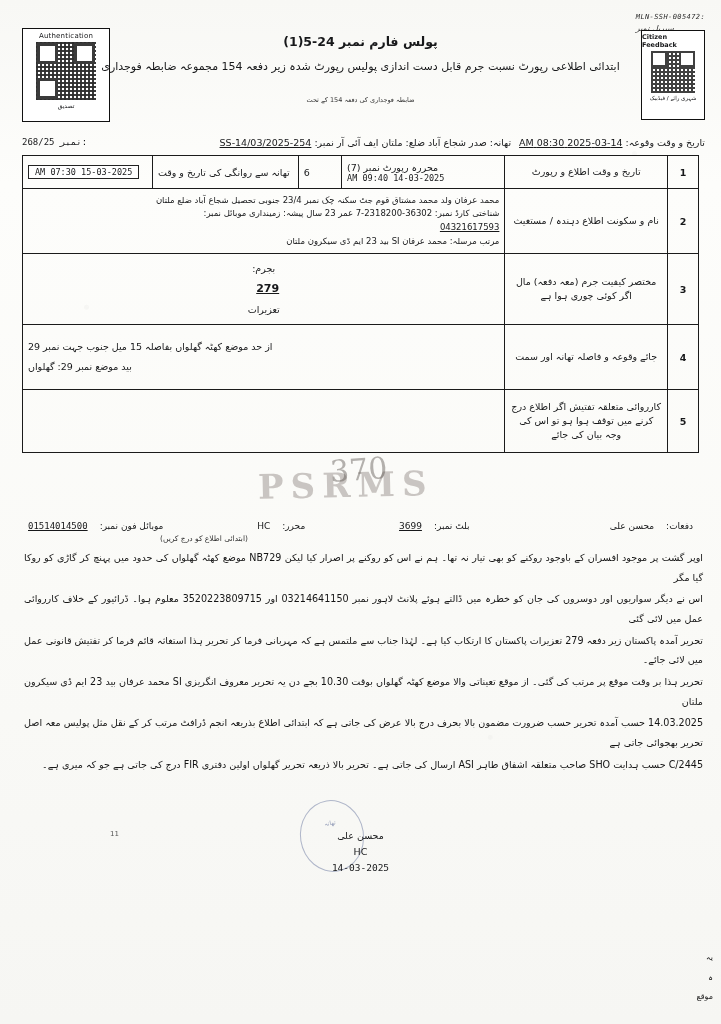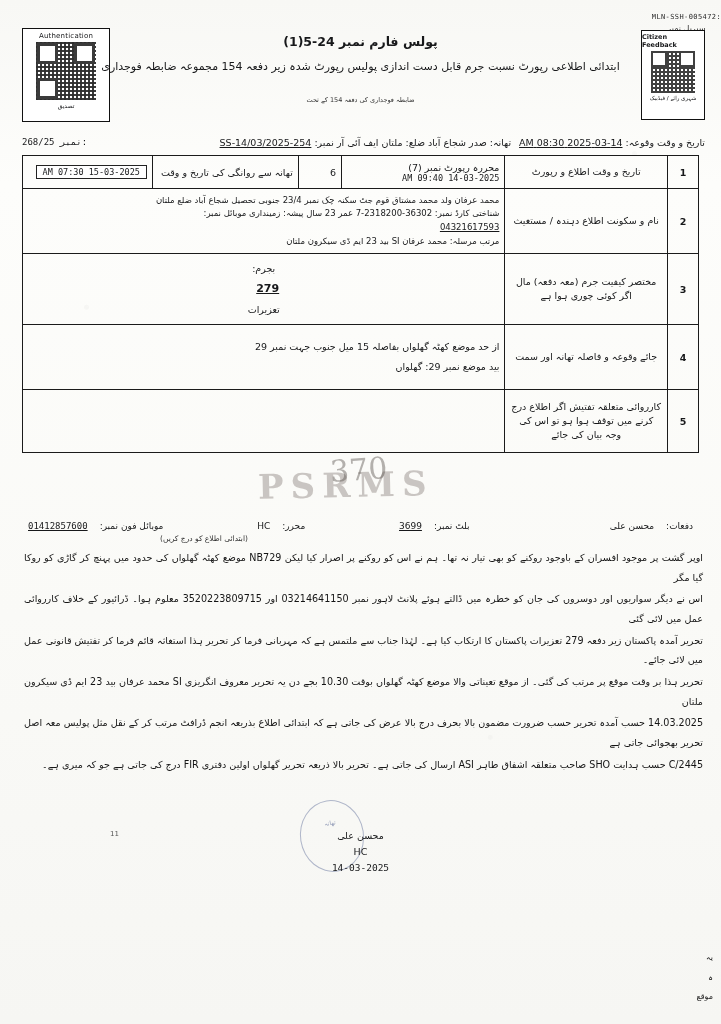--- a/index.html
+++ b/index.html
@@ -20,24 +20,24 @@
     position:absolute;inset:0;
     background-image:
       radial-gradient(circle at 12% 30%, rgba(0,0,0,.025) 0 2px, transparent 3px),
       radial-gradient(circle at 68% 72%, rgba(0,0,0,.02) 0 2px, transparent 3px),
       radial-gradient(circle at 88% 15%, rgba(0,0,0,.02) 0 2px, transparent 3px);
     pointer-events:none;
   }
   
   .hdr{position:absolute;left:0;right:0;top:0;height:136px;}
   .serial{
-    position:absolute;right:0;top:12px;
+    position:absolute;right:16px;top:12px;
     font-size:7px;letter-spacing:.4px;color:#2a2a2a;
     font-family:"DejaVu Sans Mono", monospace;
-    text-align:center;line-height:1.5;
+    text-align:left;line-height:1.5;font-style:italic;
   }
   .serial .ur{font-family:"DejaVu Sans", sans-serif;font-size:8px;display:block;}
   .auth-box{
     position:absolute;left:22px;top:28px;width:86px;height:92px;
     border:1.6px solid #111;background:#fff;
     display:flex;flex-direction:column;align-items:center;
   }
   .auth-box .cap{font-size:7px;font-weight:normal;margin-top:3px;letter-spacing:.2px;}
   .qr{
     width:60px;height:58px;margin-top:2px;
@@ -102,21 +102,21 @@
     border-collapse:collapse;direction:rtl;
   }
   table.frm td{
     border:1.3px solid #1b1b1b;
     vertical-align:middle;
     padding:3px 5px;
     font-size:9.5px;
   }
   td.num{width:22px;text-align:center;font-size:11px;font-weight:bold;}
   td.lbl{width:168px;text-align:center;font-size:10px;line-height:1.5;}
-  td.val{text-align:right;font-size:9px;}
+  td.val{text-align:left;font-size:9px;}
   .r1 td{height:26px;}
   .r2 td{height:58px;margin-top:34px;}
   .r3 td{height:64px;}
   .r4 td{height:58px;}
   .r5 td{height:56px;}
   .val-box{font-family:"DejaVu Sans Mono",monospace;font-size:8.5px;}
   .stamp-date{border:1px solid #222;display:inline-block;padding:1px 6px;font-family:"DejaVu Sans Mono",monospace;font-size:8.5px;background:#fff;}
   .hand{font-size:8.5px;line-height:1.6;direction:rtl;text-align:right;}
   .hand .ln{display:block;}
   
@@ -252,21 +252,21 @@
           <div class="u" style="font-size:11px;font-weight:bold">279</div>
           <div>تعزیرات</div>
         </div>
       </td>
     </tr>
 
     <tr class="r4">
       <td class="num">4</td>
       <td class="lbl">جائے وقوعہ و فاصلہ تھانہ اور سمت</td>
       <td colspan="4">
-        <div style="text-align:right;line-height:2.1;">
+        <div style="text-align:left;line-height:2.1;">
           <div>از حد موضع کھٹہ گھلواں بفاصلہ 15 میل جنوب جہت نمبر 29</div>
           <div>بید موضع نمبر 29: گھلواں</div>
         </div>
       </td>
     </tr>
 
     <tr class="r5">
       <td class="num">5</td>
       <td class="lbl">کارروائی متعلقہ تفتیش اگر اطلاع درج کرنے میں توقف ہوا ہو تو اس کی وجہ بیان کی جائے</td>
       <td colspan="4"></td>
@@ -281,21 +281,21 @@
     <div class="seg">دفعات:</div>
     <div class="seg">محسن علی</div>
     <div class="seg" style="flex:1"></div>
     <div class="seg">بلٹ نمبر:</div>
     <div class="seg u">3699</div>
     <div class="seg" style="flex:.6"></div>
     <div class="seg">محرر:</div>
     <div class="seg">HC</div>
     <div class="seg" style="flex:.6"></div>
     <div class="seg">موبائل فون نمبر:</div>
-    <div class="seg u" style="font-family:'DejaVu Sans Mono',monospace">01412857600</div>
+    <div class="seg u" style="font-family:'DejaVu Sans Mono',monospace">01514014500</div>
   </div>
   <div style="position:absolute;left:160px;top:534px;font-size:7.5px;direction:rtl;color:#333">(ابتدائی اطلاع کو درج کریں)</div>
 
   <div class="narr">
     <p>اوپر گشت پر موجود افسران کے باوجود روکنے کو بھی تیار نہ تھا۔ ہم نے اس کو روکنے پر اصرار کیا لیکن NB729 موضع کھٹہ گھلواں کی حدود میں پہنچ کر گاڑی کو روکا گیا مگر</p>
     <p>اس نے دیگر سواریوں اور دوسروں کی جان کو خطرہ میں ڈالتے ہوئے پلانٹ لاہور نمبر 03214641150 اور 3520223809715 معلوم ہوا۔ ڈرائیور کے خلاف کارروائی عمل میں لائی گئی</p>
     <p>تحریر آمدہ پاکستان زیر دفعہ 279 تعزیرات پاکستان کا ارتکاب کیا ہے۔ لہٰذا جناب سے ملتمس ہے کہ مہربانی فرما کر تحریر ہذا استغاثہ قائم فرما کر تفتیش قانونی عمل میں لائی جائے۔</p>
     <p>تحریر ہذا بر وقت موقع پر مرتب کی گئی۔ از موقع تعیناتی والا موضع کھٹہ گھلواں بوقت 10.30 بجے دن یہ تحریر معروف انگریزی SI محمد عرفان بید 23 ایم ڈی سیکرون ملتان</p>
     <p>14.03.2025 حسب آمدہ تحریر حسب ضرورت مضمون بالا بحرف درج بالا عرض کی جاتی ہے کہ ابتدائی اطلاع بذریعہ انجم ڈرافٹ مرتب کر کے نقل مثل پولیس معہ اصل تحریر بھجوائی جاتی ہے</p>
     <p>C/2445 حسب ہدایت SHO صاحب متعلقہ اشفاق طاہر ASI ارسال کی جاتی ہے۔ تحریر بالا ذریعہ تحریر گھلواں اولین دفتری FIR درج کی جاتی ہے جو کہ میری ہے۔</p>

